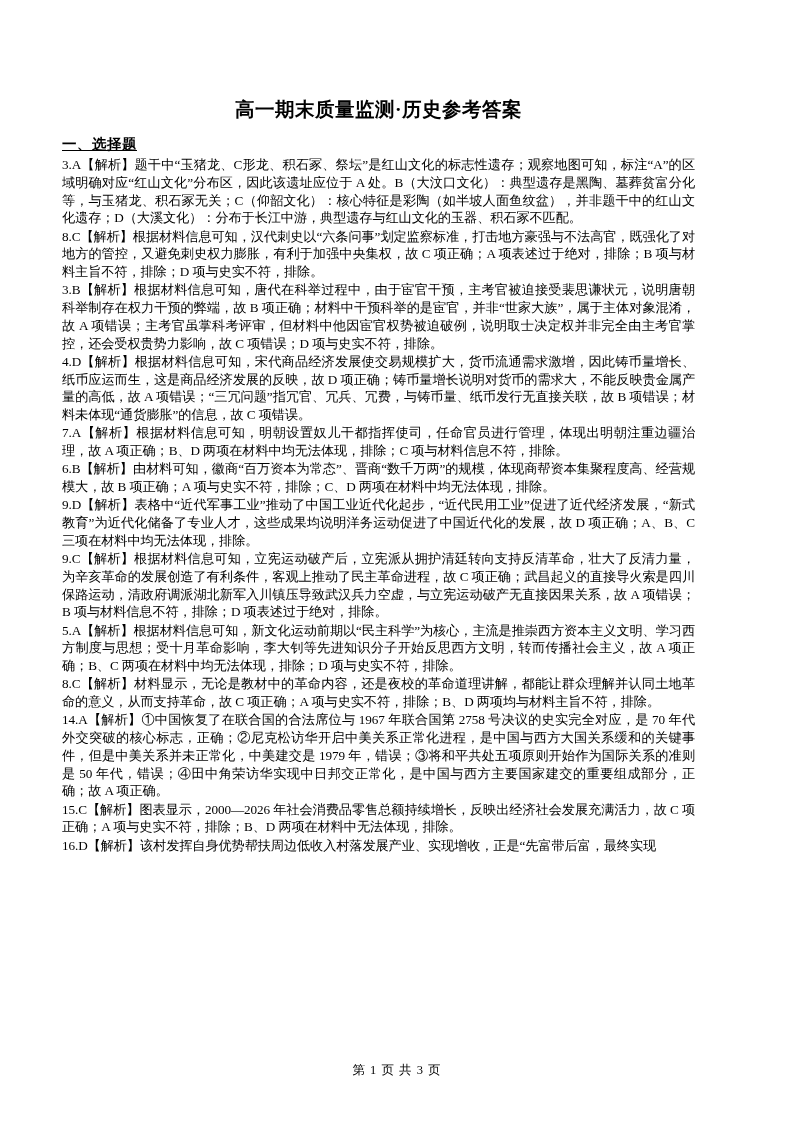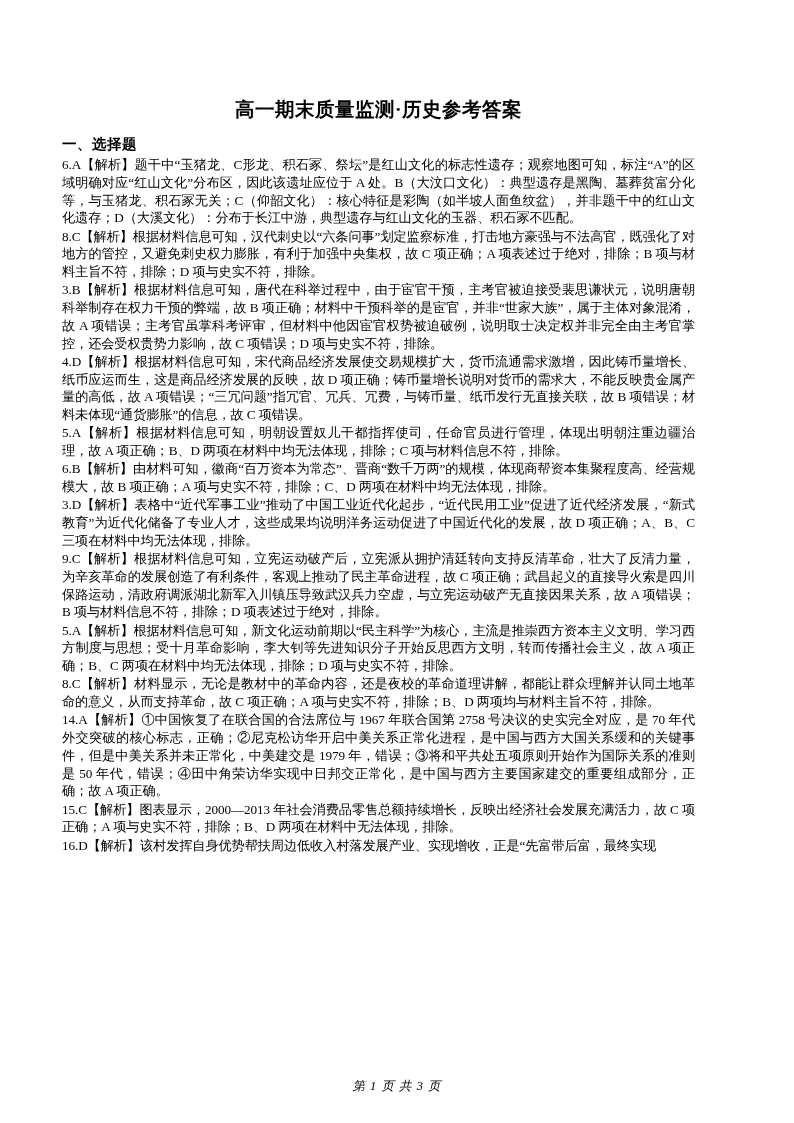--- a/index.html
+++ b/index.html
@@ -27,66 +27,66 @@
     font-weight: bold;
     letter-spacing: 0.5px;
     margin: 0 0 12px 0;
     font-family: "Liberation Serif", "DejaVu Serif", serif;
   }
   .section-head {
     font-size: 14.5px;
     font-weight: bold;
     margin: 6px 0 2px 0;
     letter-spacing: 0.5px;
+    text-decoration: underline;
   }
   .answers {
     margin: 0;
     padding: 0;
     list-style: none;
   }
   .ans-item {
     font-size: 13.2px;
     line-height: 1.345;
     text-align: justify;
     text-justify: inter-ideograph;
     margin: 0 0 0.5px 0;
     text-indent: 0;
     letter-spacing: -0.1px;
   }
   .footer {
     position: absolute;
     left: 0;
     right: 0;
-    bottom: 28px;
+    bottom: 44px;
     text-align: center;
     font-size: 12.5px;
     letter-spacing: 1px;
-    font-style: italic;
   }
 </style>
 </head>
 <body>
 
 <div class="page">
 
   <h1 class="doc-title">高一期末质量监测·历史参考答案</h1>
 
   <div class="section-head">一、选择题</div>
 
   <div class="answers">
-    <p class="ans-item">6.A【解析】题干中“玉猪龙、C形龙、积石冢、祭坛”是红山文化的标志性遗存；观察地图可知，标注“A”的区域明确对应“红山文化”分布区，因此该遗址应位于 A 处。B（大汶口文化）：典型遗存是黑陶、墓葬贫富分化等，与玉猪龙、积石冢无关；C（仰韶文化）：核心特征是彩陶（如半坡人面鱼纹盆），并非题干中的红山文化遗存；D（大溪文化）：分布于长江中游，典型遗存与红山文化的玉器、积石冢不匹配。</p>
+    <p class="ans-item">3.A【解析】题干中“玉猪龙、C形龙、积石冢、祭坛”是红山文化的标志性遗存；观察地图可知，标注“A”的区域明确对应“红山文化”分布区，因此该遗址应位于 A 处。B（大汶口文化）：典型遗存是黑陶、墓葬贫富分化等，与玉猪龙、积石冢无关；C（仰韶文化）：核心特征是彩陶（如半坡人面鱼纹盆），并非题干中的红山文化遗存；D（大溪文化）：分布于长江中游，典型遗存与红山文化的玉器、积石冢不匹配。</p>
     <p class="ans-item">8.C【解析】根据材料信息可知，汉代刺史以“六条问事”划定监察标准，打击地方豪强与不法高官，既强化了对地方的管控，又避免刺史权力膨胀，有利于加强中央集权，故 C 项正确；A 项表述过于绝对，排除；B 项与材料主旨不符，排除；D 项与史实不符，排除。</p>
     <p class="ans-item">3.B【解析】根据材料信息可知，唐代在科举过程中，由于宦官干预，主考官被迫接受裴思谦状元，说明唐朝科举制存在权力干预的弊端，故 B 项正确；材料中干预科举的是宦官，并非“世家大族”，属于主体对象混淆，故 A 项错误；主考官虽掌科考评审，但材料中他因宦官权势被迫破例，说明取士决定权并非完全由主考官掌控，还会受权贵势力影响，故 C 项错误；D 项与史实不符，排除。</p>
     <p class="ans-item">4.D【解析】根据材料信息可知，宋代商品经济发展使交易规模扩大，货币流通需求激增，因此铸币量增长、纸币应运而生，这是商品经济发展的反映，故 D 项正确；铸币量增长说明对货币的需求大，不能反映贵金属产量的高低，故 A 项错误；“三冗问题”指冗官、冗兵、冗费，与铸币量、纸币发行无直接关联，故 B 项错误；材料未体现“通货膨胀”的信息，故 C 项错误。</p>
-    <p class="ans-item">5.A【解析】根据材料信息可知，明朝设置奴儿干都指挥使司，任命官员进行管理，体现出明朝注重边疆治理，故 A 项正确；B、D 两项在材料中均无法体现，排除；C 项与材料信息不符，排除。</p>
+    <p class="ans-item">7.A【解析】根据材料信息可知，明朝设置奴儿干都指挥使司，任命官员进行管理，体现出明朝注重边疆治理，故 A 项正确；B、D 两项在材料中均无法体现，排除；C 项与材料信息不符，排除。</p>
     <p class="ans-item">6.B【解析】由材料可知，徽商“百万资本为常态”、晋商“数千万两”的规模，体现商帮资本集聚程度高、经营规模大，故 B 项正确；A 项与史实不符，排除；C、D 两项在材料中均无法体现，排除。</p>
-    <p class="ans-item">3.D【解析】表格中“近代军事工业”推动了中国工业近代化起步，“近代民用工业”促进了近代经济发展，“新式教育”为近代化储备了专业人才，这些成果均说明洋务运动促进了中国近代化的发展，故 D 项正确；A、B、C 三项在材料中均无法体现，排除。</p>
+    <p class="ans-item">9.D【解析】表格中“近代军事工业”推动了中国工业近代化起步，“近代民用工业”促进了近代经济发展，“新式教育”为近代化储备了专业人才，这些成果均说明洋务运动促进了中国近代化的发展，故 D 项正确；A、B、C 三项在材料中均无法体现，排除。</p>
     <p class="ans-item">9.C【解析】根据材料信息可知，立宪运动破产后，立宪派从拥护清廷转向支持反清革命，壮大了反清力量，为辛亥革命的发展创造了有利条件，客观上推动了民主革命进程，故 C 项正确；武昌起义的直接导火索是四川保路运动，清政府调派湖北新军入川镇压导致武汉兵力空虚，与立宪运动破产无直接因果关系，故 A 项错误；B 项与材料信息不符，排除；D 项表述过于绝对，排除。</p>
     <p class="ans-item">5.A【解析】根据材料信息可知，新文化运动前期以“民主科学”为核心，主流是推崇西方资本主义文明、学习西方制度与思想；受十月革命影响，李大钊等先进知识分子开始反思西方文明，转而传播社会主义，故 A 项正确；B、C 两项在材料中均无法体现，排除；D 项与史实不符，排除。</p>
     <p class="ans-item">8.C【解析】材料显示，无论是教材中的革命内容，还是夜校的革命道理讲解，都能让群众理解并认同土地革命的意义，从而支持革命，故 C 项正确；A 项与史实不符，排除；B、D 两项均与材料主旨不符，排除。</p>
     <p class="ans-item">14.A【解析】①中国恢复了在联合国的合法席位与 1967 年联合国第 2758 号决议的史实完全对应，是 70 年代外交突破的核心标志，正确；②尼克松访华开启中美关系正常化进程，是中国与西方大国关系缓和的关键事件，但是中美关系并未正常化，中美建交是 1979 年，错误；③将和平共处五项原则开始作为国际关系的准则是 50 年代，错误；④田中角荣访华实现中日邦交正常化，是中国与西方主要国家建交的重要组成部分，正确；故 A 项正确。</p>
-    <p class="ans-item">15.C【解析】图表显示，2000—2013 年社会消费品零售总额持续增长，反映出经济社会发展充满活力，故 C 项正确；A 项与史实不符，排除；B、D 两项在材料中无法体现，排除。</p>
+    <p class="ans-item">15.C【解析】图表显示，2000—2026 年社会消费品零售总额持续增长，反映出经济社会发展充满活力，故 C 项正确；A 项与史实不符，排除；B、D 两项在材料中无法体现，排除。</p>
     <p class="ans-item">16.D【解析】该村发挥自身优势帮扶周边低收入村落发展产业、实现增收，正是“先富带后富，最终实现</p>
   </div>
 
   <div class="footer">第 1 页 共 3 页</div>
 
 </div>
 
 </body></html>

